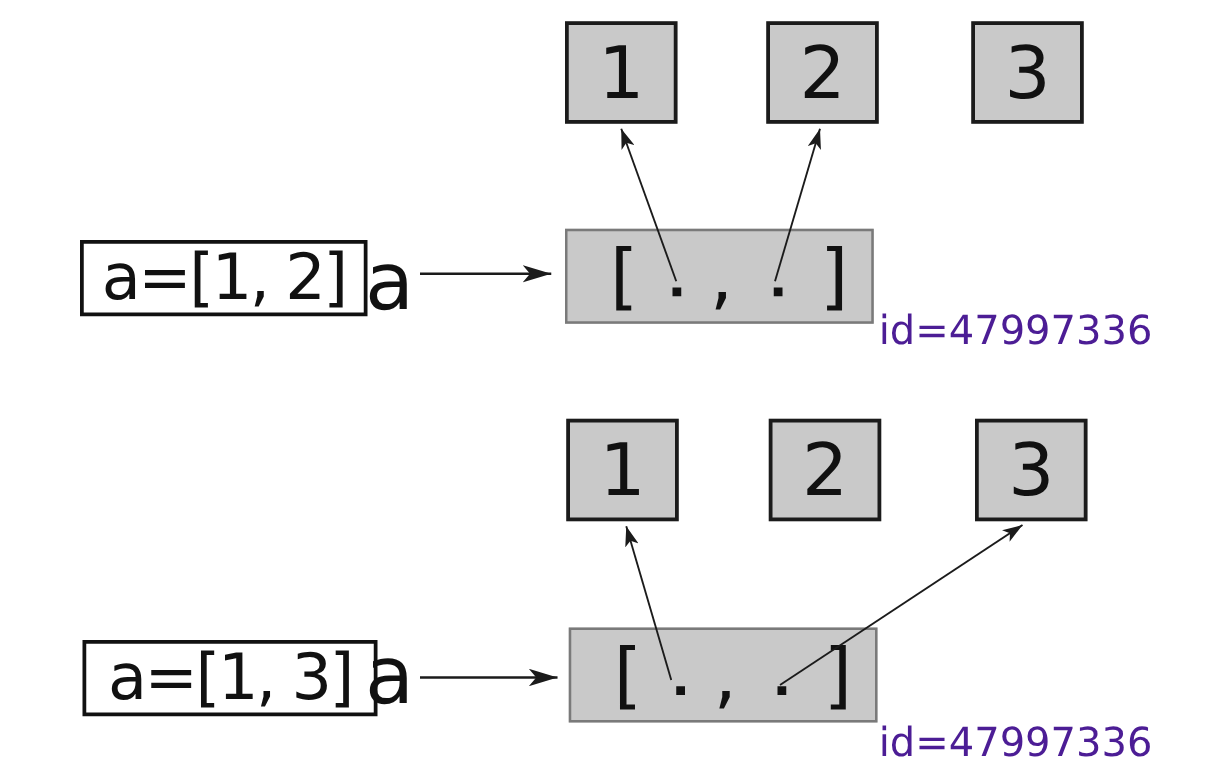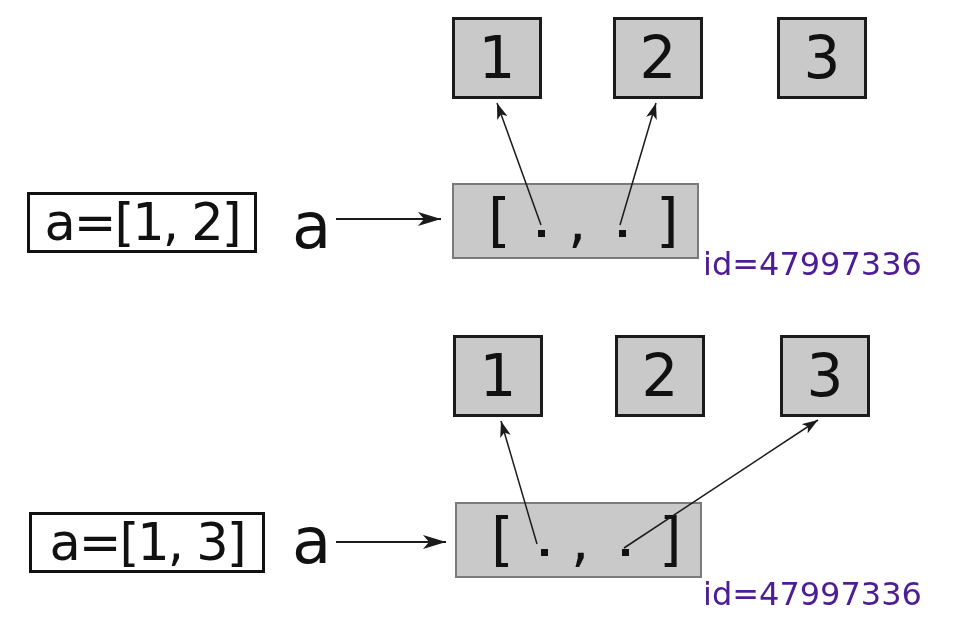--- a/index.html
+++ b/index.html
@@ -21,20 +21,21 @@
     box-sizing: border-box;
     background: #ffffff;
     border: 3px solid #111111;
     display: flex;
     align-items: center;
     justify-content: center;
     font-size: 51px;
     letter-spacing: -2px;
     color: #111111;
     white-space: pre;
+    margin-left: 37px;
   }
   .var-label {
     position: absolute;
     font-size: 64px;
     line-height: 1;
     color: #111111;
   }
   .cell-box {
     position: absolute;
     box-sizing: border-box;

